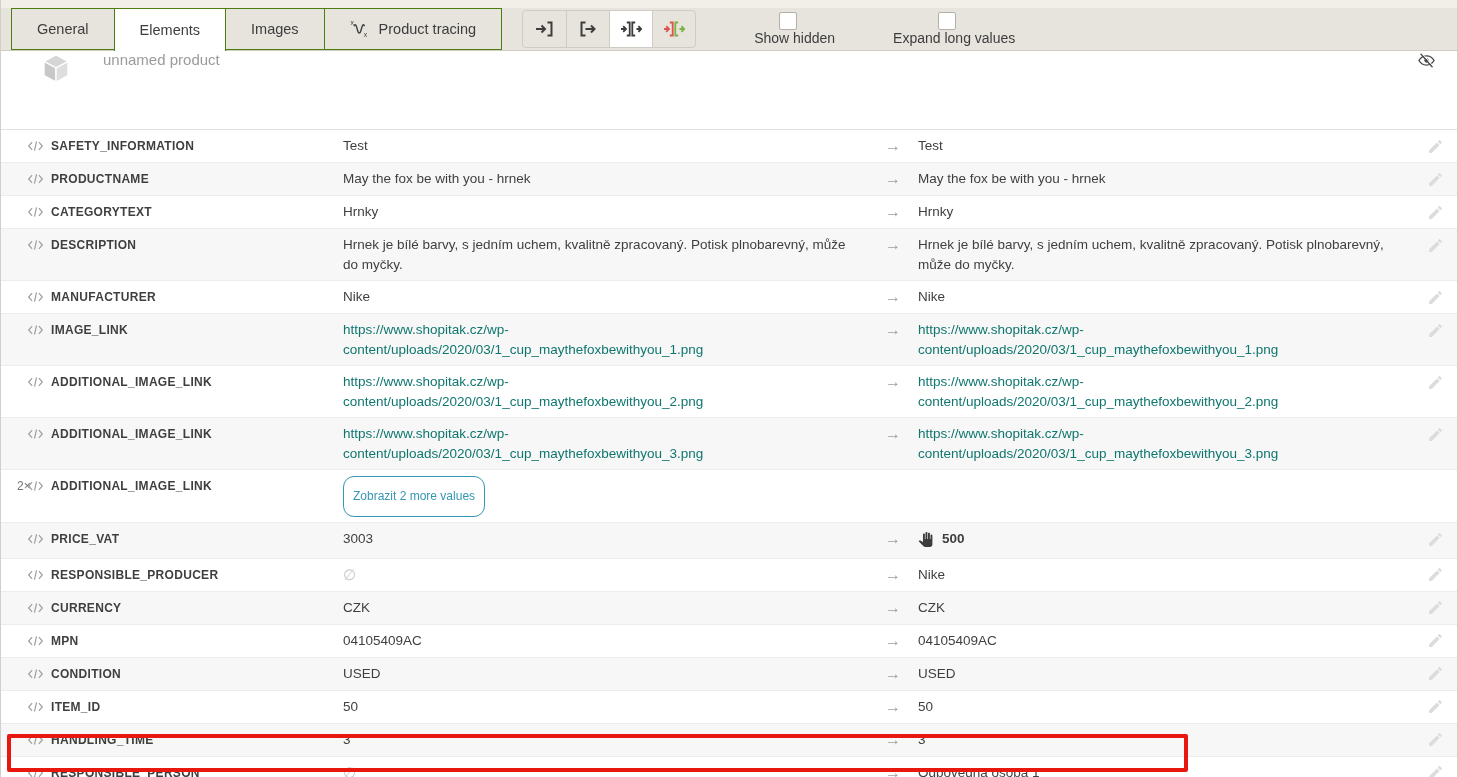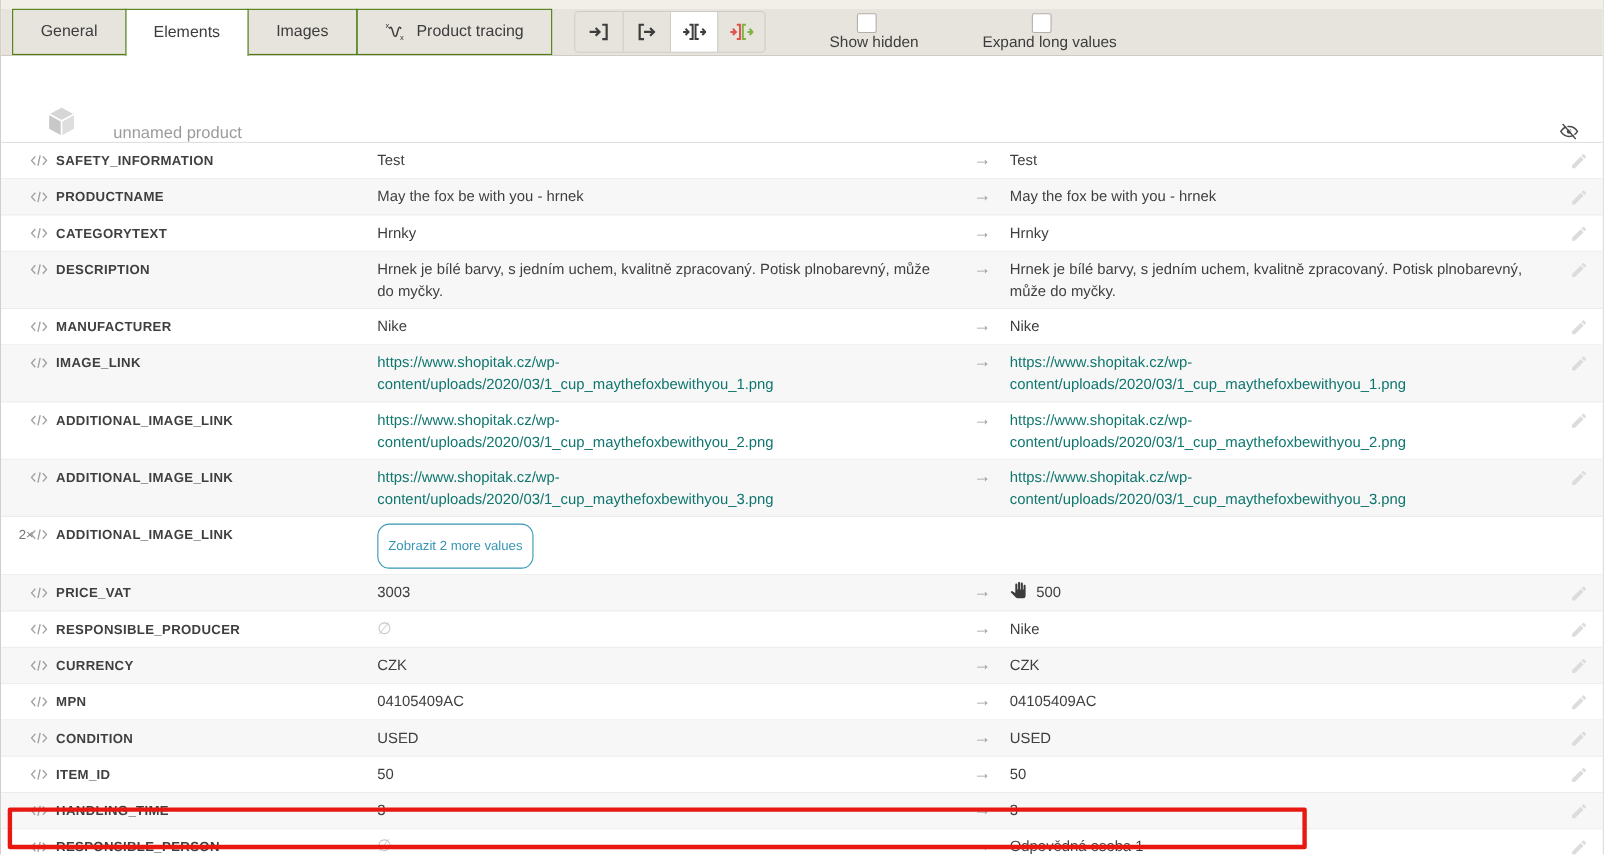--- a/index.html
+++ b/index.html
@@ -54,21 +54,21 @@
   .chk-box {
     width: 18px; height: 18px; background:#fff;
     border: 1px solid #b3b0aa; border-radius: 2px;
   }
   .chk-label { margin-left: 14px; font-size: 14px; color: #3d3d3d; }
 
   
   .product-header {
     height: 79px; background: #fff;
     border-bottom: 1px solid #e0e0e0;
-    display: flex; align-items: flex-end;
+    display: flex; align-items: flex-start;
     padding-left: 37px;
   }
   .product-title { margin-left: 29px; font-size: 15px; color: #9b9b9b; }
   .eye-btn { margin-left: auto; margin-right: 21px; cursor:pointer; display:flex; }
 
   
   .attr-table { width: 100%; }
   .trow {
     display: flex; align-items: flex-start;
     min-height: 33px; padding: 6px 0 5px 0;
@@ -86,21 +86,21 @@
   .vright .vspan { display: inline-block; max-width: 490px; }
   .arrowcol { width: 33px; flex: none; color: #9e9e9e; font-size: 16px; line-height: 20px; }
   .editcol { width: 44px; flex: none; display:flex; justify-content:center; height: 20px; align-items:center; }
   .link { color: #0f766e; cursor: pointer; }
   .empty-sym { color: #c9c9c9; font-size: 15px; }
   .chip {
     display:inline-block; font-size: 12px; color: #3596b4;
     border: 1px solid #3596b4; border-radius: 11px;
     padding: 11px 9px; line-height: 17px; cursor: pointer;
   }
-  .handval { display: inline-flex; gap: 9px; }
+  .handval { display: inline-flex; align-items: center; gap: 9px; font-weight: bold; }
   .table-sliver { height: 8px; background: #f7f7f7; }
 
   
   .red-box {
     position: absolute; left: 6px; width: 1181px;
     border: 4px solid #e81810; border-radius: 2px;
     pointer-events: none; z-index: 5;
   }
 </style>
 </head>

